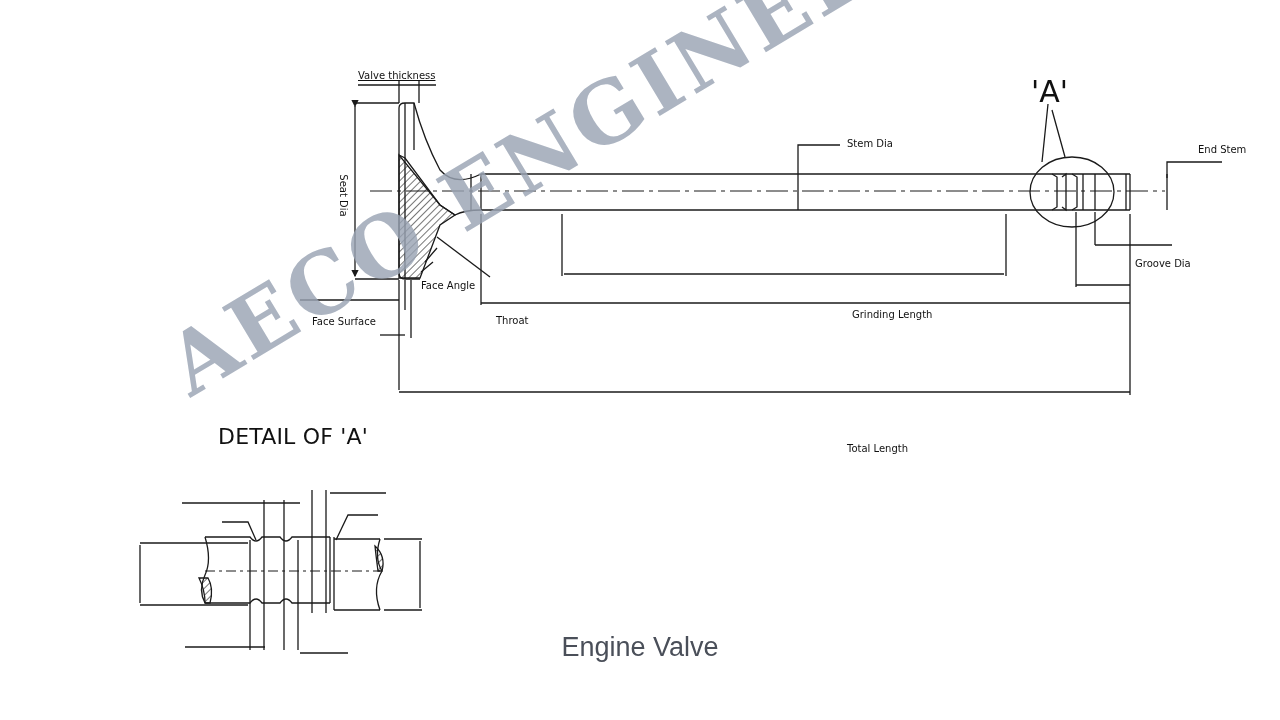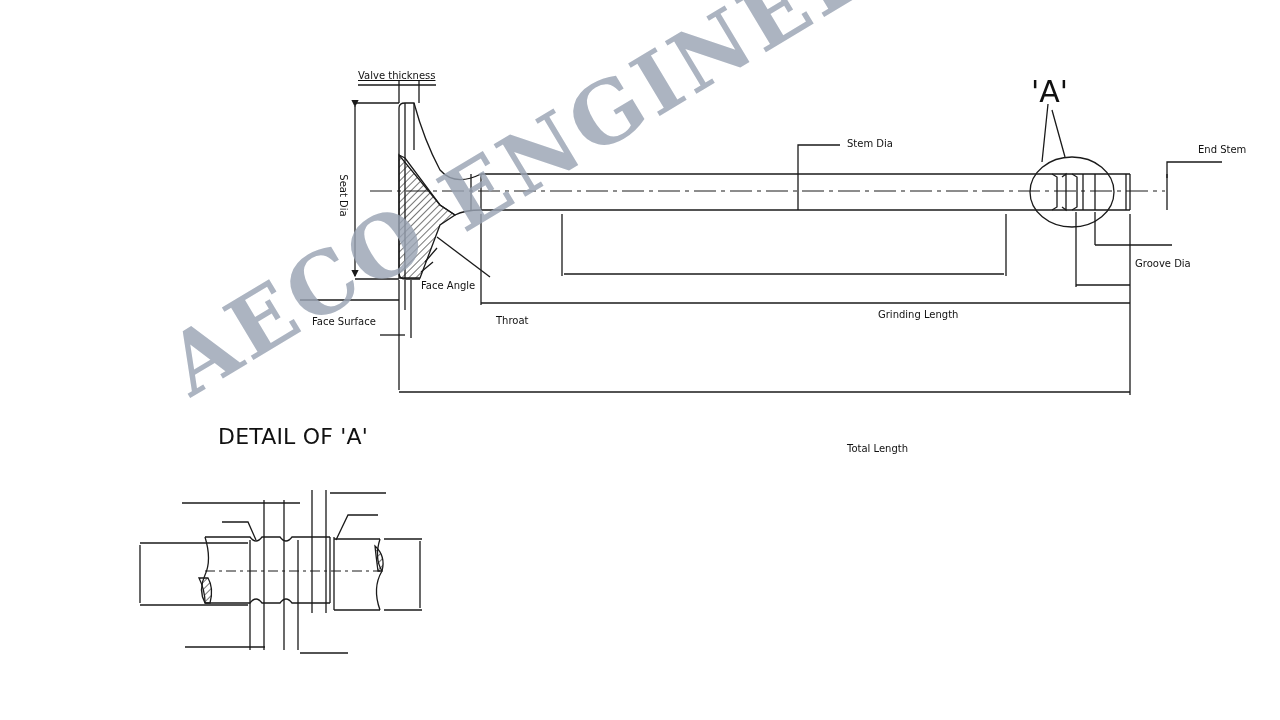--- a/index.html
+++ b/index.html
@@ -129,18 +129,19 @@
   <div class="watermark">AECO ENGINEERING LLP.</div>
 
   <div class="lbl" style="left:358px;top:70px;text-decoration:underline;">Valve thickness</div>
   <div class="seat-dia">Seat Dia</div>
   <div class="lbl" style="left:421px;top:280px;">Face Angle</div>
   <div class="lbl" style="left:496px;top:274px;margin-top:41px;">Throat</div>
   <div class="lbl" style="left:312px;top:316px;">Face Surface</div>
   <div class="lbl" style="left:847px;top:138px;">Stem Dia</div>
   <div class="lbl" style="left:1198px;top:144px;">End Stem</div>
   <div class="lbl" style="left:1135px;top:258px;">Groove Dia</div>
-  <div class="lbl" style="left:878px;top:309px;">Grinding Length</div>
+  <div class="lbl" style="left:852px;top:309px;">Grinding Length</div>
   <div class="lbl" style="left:847px;top:399px;margin-top:44px;">Total Length</div>
 
   <div class="callout-a">'A'</div>
   <div class="detail-title">DETAIL OF 'A'</div>
+  <div class="caption">Engine Valve</div>
 </div>
 
 </body></html>

